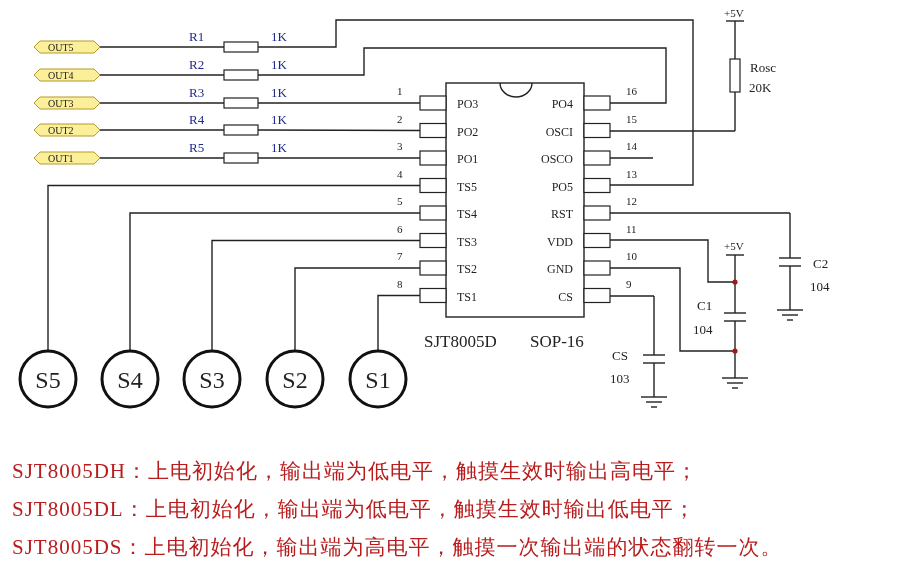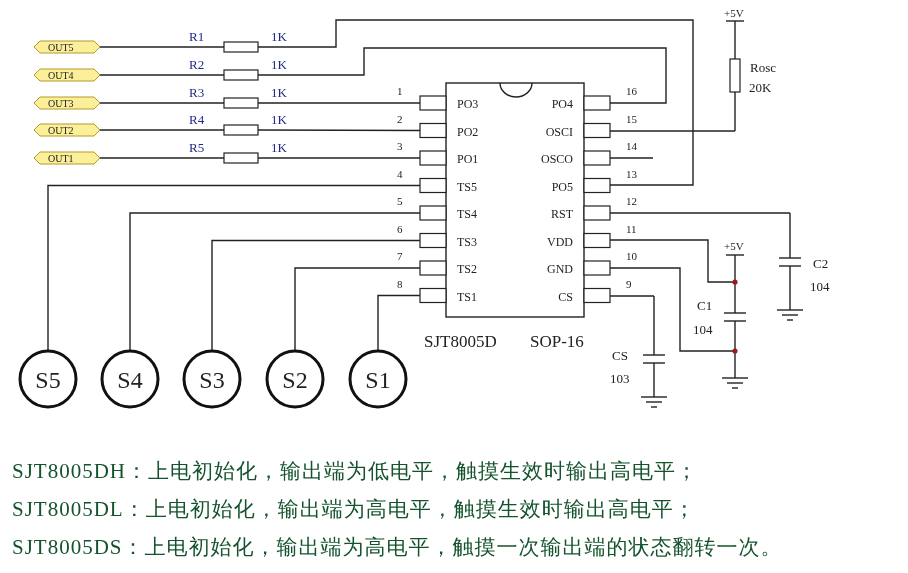--- a/index.html
+++ b/index.html
@@ -2,21 +2,21 @@
 <html><head>
   <meta charset="utf-8">
   <style>
     html, body { margin: 0; padding: 0; background: #ffffff; }
     body { width: 908px; height: 573px; position: relative; overflow: hidden; }
     #schem { position: absolute; left: 0; top: 0; }
     .w { stroke: #222; stroke-width: 1.4; fill: none; }
     .pinbox { stroke: #222; stroke-width: 1.2; fill: #fff; }
     .txt { font-family: "Liberation Serif", "DejaVu Serif", serif; fill: #222; }
     .blue { font-family: "Liberation Serif", "DejaVu Serif", serif; fill: #1e2a8a; }
-    .notes { position: absolute; left: 12px; top: 452px; font-family: "Liberation Serif", "DejaVu Serif", serif; font-size: 21px; color: #14532d; letter-spacing: 1px; }
+    .notes { position: absolute; left: 12px; top: 452px; font-family: "Liberation Serif", "DejaVu Serif", serif; font-size: 21px; color: #b91c1c; letter-spacing: 1px; }
     .notes div { height: 38px; line-height: 38px; white-space: nowrap; }
   </style>
 </head>
 <body>
 
 <svg id="schem" width="908" height="440" viewBox="0 0 908 440">
   <g id="wires">
       <line x1="100" y1="47" x2="224" y2="47" class="w"></line>
       <line x1="100" y1="75" x2="224" y2="75" class="w"></line>
       <line x1="100" y1="103" x2="224" y2="103" class="w"></line>
@@ -177,15 +177,15 @@
       <text x="212" y="388" font-size="24" class="txt" text-anchor="middle">S3</text>
       <circle cx="295" cy="379" r="28" fill="#fff" stroke="#111" stroke-width="3"></circle>
       <text x="295" y="388" font-size="24" class="txt" text-anchor="middle">S2</text>
       <circle cx="378" cy="379" r="28" fill="#fff" stroke="#111" stroke-width="3"></circle>
       <text x="378" y="388" font-size="24" class="txt" text-anchor="middle">S1</text>
     </g>
 </svg>
 
 <div class="notes">
   <div>SJT8005DH：上电初始化，输出端为低电平，触摸生效时输出高电平；</div>
-  <div>SJT8005DL：上电初始化，输出端为高电平，触摸生效时输出高电平；</div>
+  <div>SJT8005DL：上电初始化，输出端为低电平，触摸生效时输出低电平；</div>
   <div>SJT8005DS：上电初始化，输出端为高电平，触摸一次输出端的状态翻转一次。</div>
 </div>
 
 </body></html>

